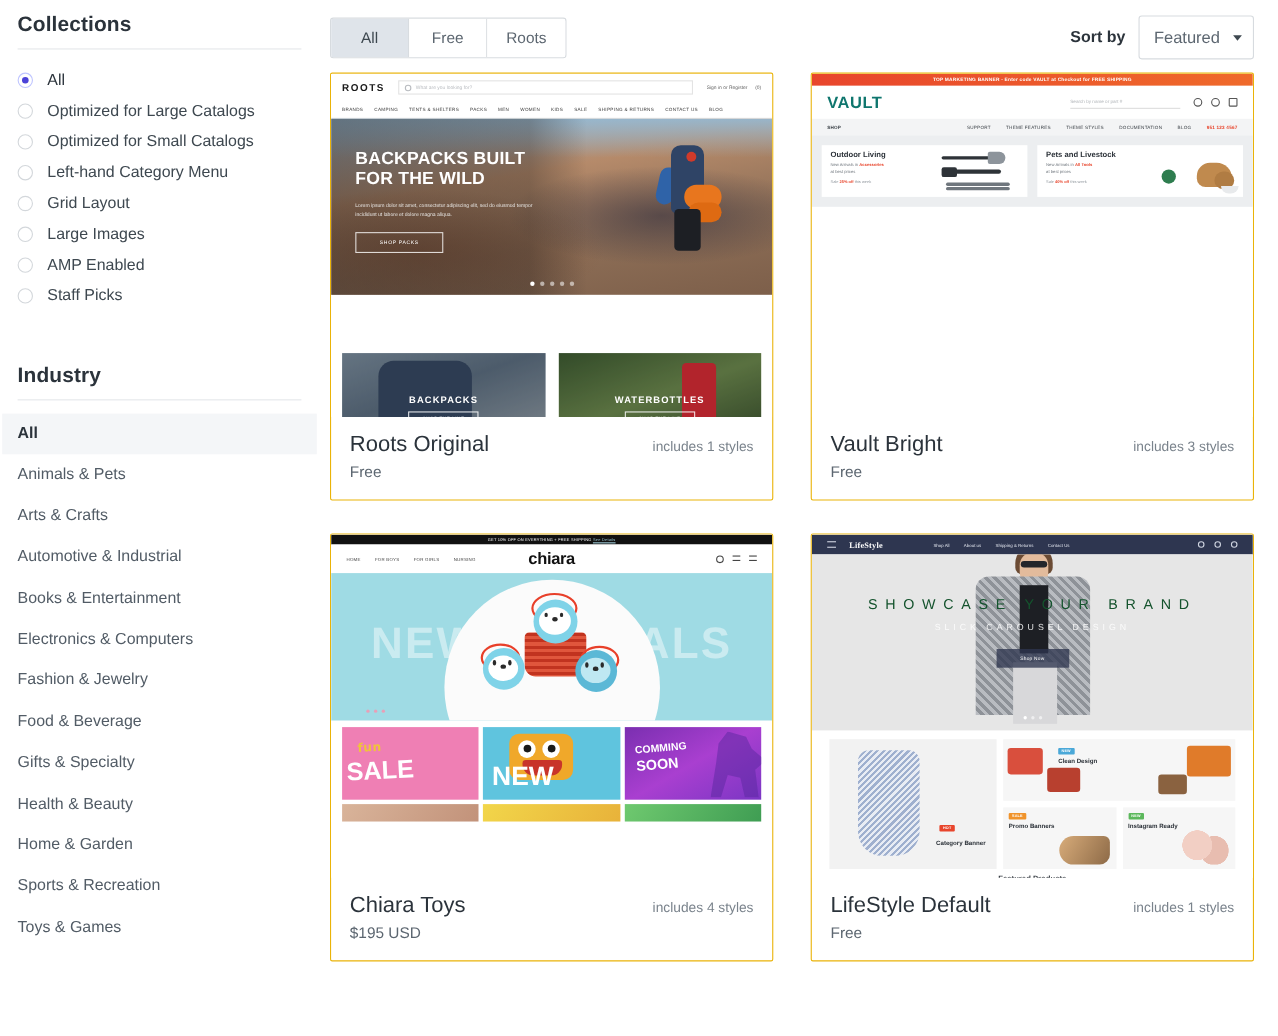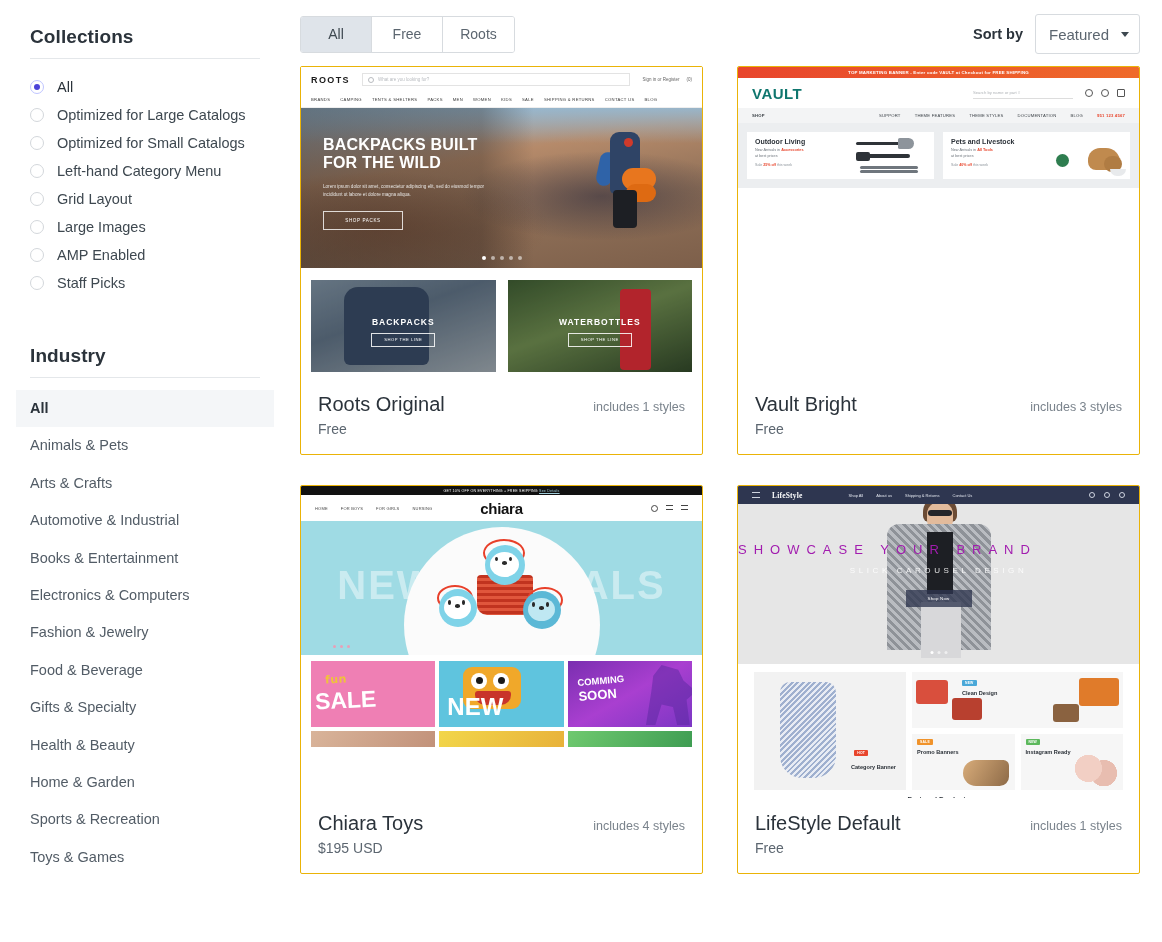--- a/index.html
+++ b/index.html
@@ -7,21 +7,21 @@
   body {
     width:1162px; height:942px;
     background:#ffffff;
     font-family:"Liberation Sans", sans-serif;
     color:#333d47;
     overflow:hidden;
   }
   .page { display:flex; width:1162px; height:942px; }
 
   
-  .sidebar { width:290px; flex:0 0 290px; padding:16px; }
+  .sidebar { width:290px; flex:0 0 290px; padding:2px; }
   .side-section { padding:0 14px; }
   .side-title {
     font-size:19px; font-weight:700; color:#2b333b;
     padding:10px 0 10px 0; letter-spacing:.1px;
   }
   .side-rule { border-bottom:1px solid #e4e7ea; margin:0 0 12px 0; }
 
   .radio-list { list-style:none; margin:0; padding:2px 0 0 0; }
   .radio-item { display:flex; align-items:center; height:28px; cursor:pointer; }
   .radio {
@@ -113,21 +113,21 @@
   .r-hero-pack .red{position:absolute;left:18px;top:6px;width:9px;height:9px;background:#d03a2a;border-radius:50%;}
   .r-hero-ov { position:absolute; inset:0; background:linear-gradient(90deg, rgba(35,30,28,.45) 0%, rgba(35,30,28,.35) 45%, rgba(0,0,0,0) 58%); z-index:2;}
   .r-hero-txt { position:absolute; left:22px; top:28px; z-index:4; width:190px; }
   .r-h1 { color:#fff; font-size:16px; font-weight:700; line-height:1.15; letter-spacing:.2px; }
   .r-p { color:#e6e4e1; font-size:4.6px; line-height:1.75; margin-top:10px; width:175px; }
   .r-btn { margin-top:12px; width:80px;height:19px;border:1px solid rgba(255,255,255,.8);
            display:flex;align-items:center;justify-content:center;color:#fff;font-size:4.6px;letter-spacing:.6px;}
   .r-dots{position:absolute;bottom:8px;left:50%;transform:translateX(-50%);display:flex;gap:5px;z-index:5;}
   .r-dots i{width:4px;height:4px;border-radius:50%;background:rgba(255,255,255,.55);display:block;}
   .r-dots i.on{background:#fff;}
-  .r-tiles { display:flex; gap:12px; padding:12px 10px; background:#fff; }
+  .r-tiles { display:flex; gap:12px; padding:12px 10px; background:#fff;margin-top:41px; }
   .r-tile { flex:1; height:92px; position:relative; overflow:hidden; }
   .r-tile-a { background:linear-gradient(160deg,#7d8f9e 0%,#5d6f80 40%,#9fa8ad 100%); }
   .r-tile-a::after{content:"";position:absolute;left:18%;top:8%;width:46%;height:84%;background:#2d3c52;border-radius:14px 14px 6px 6px;}
   .r-tile-b { background:linear-gradient(160deg,#3c5a2c 0%,#6e8b4a 45%,#2e4422 100%); }
   .r-tile-b::after{content:"";position:absolute;right:22%;top:10%;width:17%;height:88%;background:#b2242c;border-radius:4px;}
   .r-tile-ov{position:absolute;inset:0;background:rgba(20,25,30,.22);}
   .r-tile-txt{position:absolute;left:0;right:0;top:40%;text-align:center;z-index:3;}
   .r-tile-h{color:#fff;font-size:8.5px;font-weight:800;letter-spacing:1px;}
   .r-tile-b2{margin:6px auto 0;width:64px;height:14px;border:1px solid rgba(255,255,255,.85);
              display:flex;align-items:center;justify-content:center;color:#fff;font-size:4.2px;letter-spacing:.5px;}
@@ -229,21 +229,21 @@
   .l-ic i{width:6px;height:6px;border:1px solid #cfd4e0;border-radius:50%;display:block;}
   .l-hero{height:160px;background:#e6e6e6;position:relative;overflow:hidden;}
   .l-model{position:absolute;left:50%;transform:translateX(-50%);top:-6px;width:104px;height:166px;}
   .l-model .coat{position:absolute;left:0;top:26px;width:104px;height:126px;
      background:repeating-linear-gradient(45deg,#b9bcc1 0 3px,#8e9298 3px 6px);border-radius:12px 12px 0 0;}
   .l-model .inner{position:absolute;left:40px;top:34px;width:26px;height:62px;background:#1d1f24;}
   .l-model .head{position:absolute;left:40px;top:4px;width:26px;height:30px;background:#e3bb9c;border-radius:12px;}
   .l-model .hair{position:absolute;left:36px;top:-2px;width:34px;height:26px;background:#6b4b34;border-radius:16px 16px 6px 6px;}
   .l-model .glass{position:absolute;left:41px;top:12px;width:24px;height:6px;background:#24262b;border-radius:3px;}
   .l-model .skirt{position:absolute;left:34px;top:104px;width:40px;height:56px;background:#d8d8da;}
-  .l-h1{position:absolute;left:0;right:0;top:38px;text-align:left;color:#a21caf;font-size:13px;
+  .l-h1{position:absolute;left:0;right:0;top:38px;text-align:center;color:#14532d;font-size:13px;
         font-weight:400;letter-spacing:7px;z-index:3;}
   .l-h2{position:absolute;left:0;right:0;top:62px;text-align:center;color:rgba(255,255,255,.86);font-size:8px;letter-spacing:3.6px;z-index:3;}
   .l-btn{position:absolute;left:50%;transform:translateX(-50%);top:86px;width:66px;height:17px;background:rgba(46,54,80,.78);
          color:#fff;font-size:4.4px;display:flex;align-items:center;justify-content:center;z-index:3;gap:3px;letter-spacing:.2px;}
   .l-dots{position:absolute;left:50%;transform:translateX(-50%);bottom:10px;display:flex;gap:4px;z-index:3;}
   .l-dots i{width:3px;height:3px;border-radius:50%;background:rgba(255,255,255,.6);display:block;}
   .l-dots i.on{background:#fff;}
   .l-grid{display:flex;gap:6px;padding:8px 16px 0;background:#fff;}
   .l-left{width:152px;height:118px;background:#f2f2f2;position:relative;overflow:hidden;}
   .l-right{flex:1;display:flex;flex-direction:column;gap:6px;}

